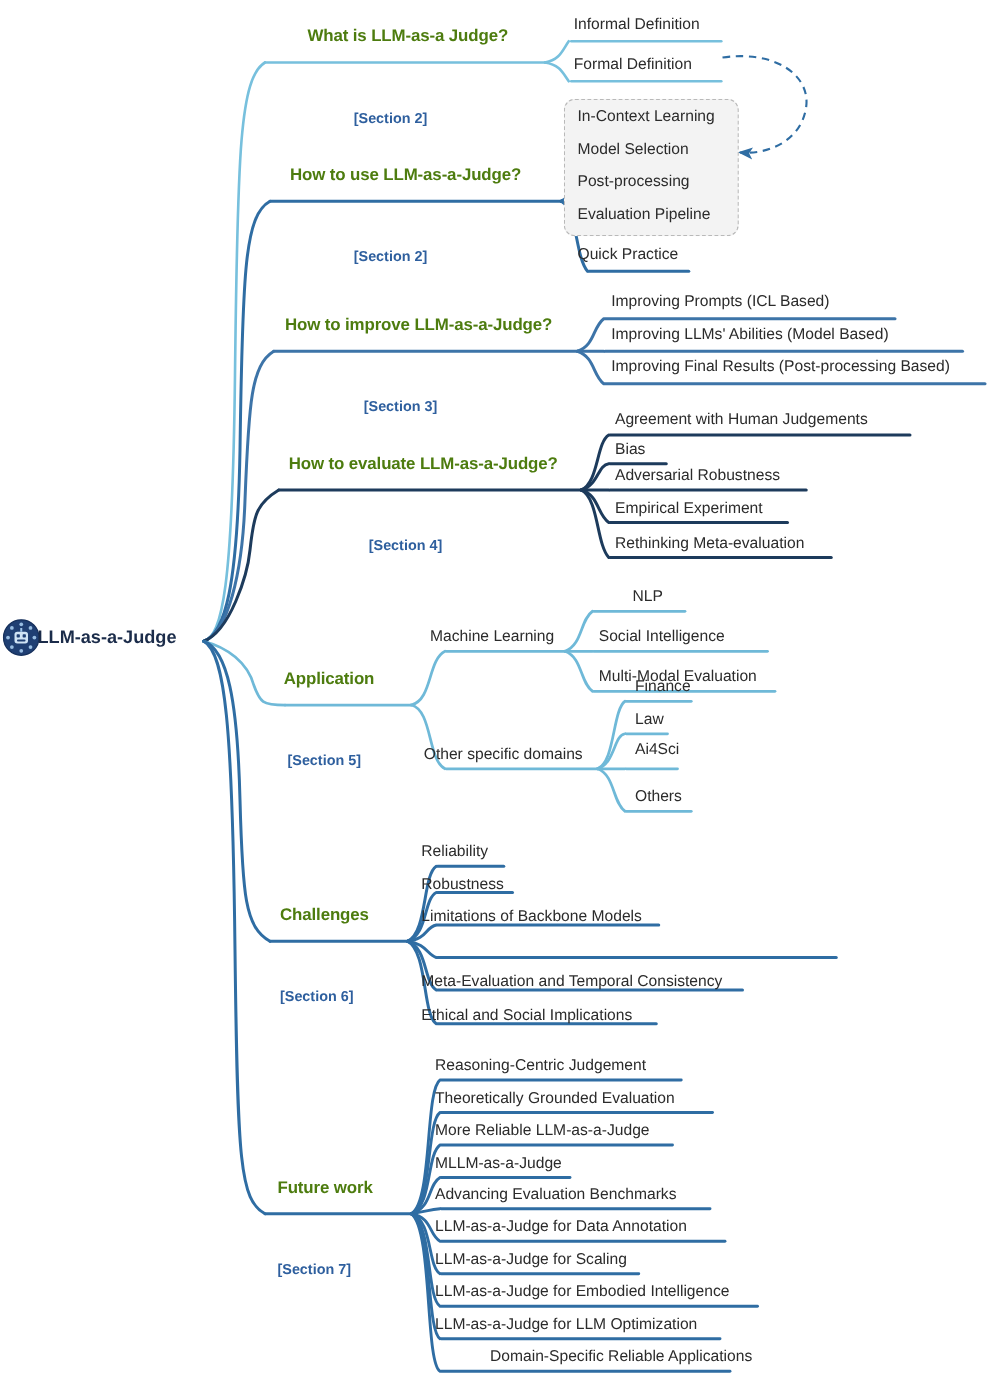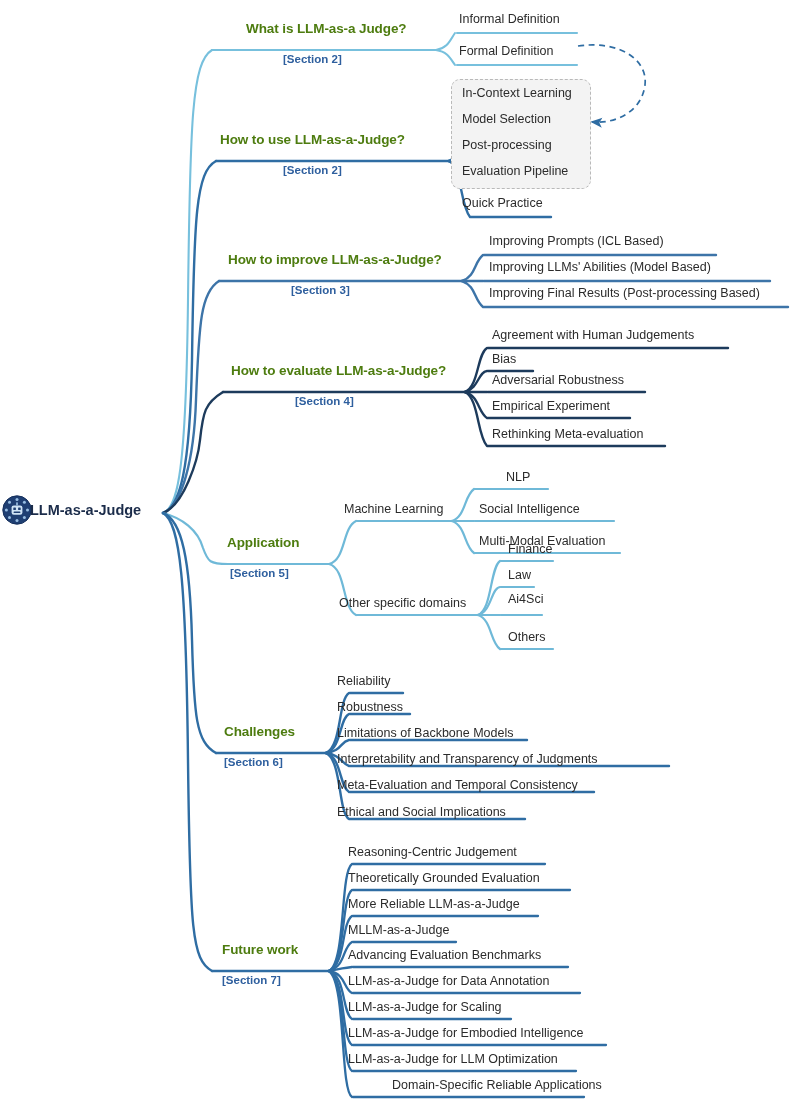--- a/index.html
+++ b/index.html
@@ -4,21 +4,21 @@
 <style>
   html,body{margin:0;padding:0;background:#ffffff;}
   body{width:793px;height:1104px;position:relative;overflow:hidden;
        font-family:"Liberation Sans","DejaVu Sans",sans-serif;}
   #stage{position:absolute;left:0;top:0;width:793px;height:1104px;}
   svg#wires{position:absolute;left:0;top:0;width:793px;height:1104px;}
   .lbl{position:absolute;white-space:nowrap;color:#222222;}
   .leaf{font-size:12.5px;color:#2b2b2b;}
   .mid{font-size:12.5px;color:#2b2b2b;}
   .topic{font-size:13.5px;font-weight:bold;color:#4d7c0f;letter-spacing:-0.1px;}
-  .section{font-size:11.5px;font-weight:bold;color:#2e5f9e;}
+  .section{font-size:11.5px;font-weight:bold;color:#2e5f9e;margin-top:36px;}
   .root-label{position:absolute;font-size:14.5px;font-weight:bold;color:#1b2c4a;
               left:30px;top:502px;white-space:nowrap;}
   #root-icon{position:absolute;left:2px;top:495px;width:30px;height:30px;}
   #icl-box{position:absolute;left:451px;top:79px;width:138px;height:108px;
            background:#f3f3f3;border:1px dashed #b9b9b9;border-radius:9px;}
 </style>
 </head>
 <body>
 
 <div id="stage">
@@ -179,21 +179,21 @@
     <rect x="11.3" y="12.4" width="2.6" height="2.6" rx="0.6" fill="#1f3f73"></rect>
     <rect x="16.1" y="12.4" width="2.6" height="2.6" rx="0.6" fill="#1f3f73"></rect>
     <rect x="11.6" y="16.6" width="6.8" height="1.5" rx="0.7" fill="#1f3f73"></rect>
     <rect x="14.2" y="7.4" width="1.6" height="3" fill="#9fc4e8"></rect>
   </svg>
   <div class="root-label">LLM-as-a-Judge</div>
 
   <div class="lbl topic" style="left:246px;top:21px;">What is LLM-as-a Judge?</div>
   <div class="lbl section" style="left:283px;top:53px;">[Section 2]</div>
 
-  <div class="lbl topic" style="left:220px;top:132px;">How to use LLM-as-a-Judge?</div>
+  <div class="lbl topic" style="left:232px;top:132px;">How to use LLM-as-a-Judge?</div>
   <div class="lbl section" style="left:283px;top:164px;">[Section 2]</div>
 
   <div class="lbl topic" style="left:228px;top:252px;">How to improve LLM-as-a-Judge?</div>
   <div class="lbl section" style="left:291px;top:284px;">[Section 3]</div>
 
   <div class="lbl topic" style="left:231px;top:363px;">How to evaluate LLM-as-a-Judge?</div>
   <div class="lbl section" style="left:295px;top:395px;">[Section 4]</div>
 
   <div class="lbl topic" style="left:227px;top:535px;">Application</div>
   <div class="lbl section" style="left:230px;top:567px;">[Section 5]</div>
@@ -231,21 +231,20 @@
   <div class="lbl leaf" style="left:479px;top:534px;">Multi-Modal Evaluation</div>
 
   <div class="lbl leaf" style="left:508px;top:542px;">Finance</div>
   <div class="lbl leaf" style="left:508px;top:568px;">Law</div>
   <div class="lbl leaf" style="left:508px;top:592px;">Ai4Sci</div>
   <div class="lbl leaf" style="left:508px;top:630px;">Others</div>
 
   <div class="lbl leaf" style="left:337px;top:674px;">Reliability</div>
   <div class="lbl leaf" style="left:337px;top:700px;">Robustness</div>
   <div class="lbl leaf" style="left:337px;top:726px;">Limitations of Backbone Models</div>
-  <div class="lbl leaf" style="left:337px;top:752px;">Interpretability and Transparency of Judgments</div>
   <div class="lbl leaf" style="left:337px;top:778px;">Meta-Evaluation and Temporal Consistency</div>
   <div class="lbl leaf" style="left:337px;top:805px;">Ethical and Social Implications</div>
 
   <div class="lbl leaf" style="left:348px;top:845px;">Reasoning-Centric Judgement</div>
   <div class="lbl leaf" style="left:348px;top:871px;">Theoretically Grounded Evaluation</div>
   <div class="lbl leaf" style="left:348px;top:897px;">More Reliable LLM-as-a-Judge</div>
   <div class="lbl leaf" style="left:348px;top:923px;">MLLM-as-a-Judge</div>
   <div class="lbl leaf" style="left:348px;top:948px;">Advancing Evaluation Benchmarks</div>
   <div class="lbl leaf" style="left:348px;top:974px;">LLM-as-a-Judge for Data Annotation</div>
   <div class="lbl leaf" style="left:348px;top:1000px;">LLM-as-a-Judge for Scaling</div>

